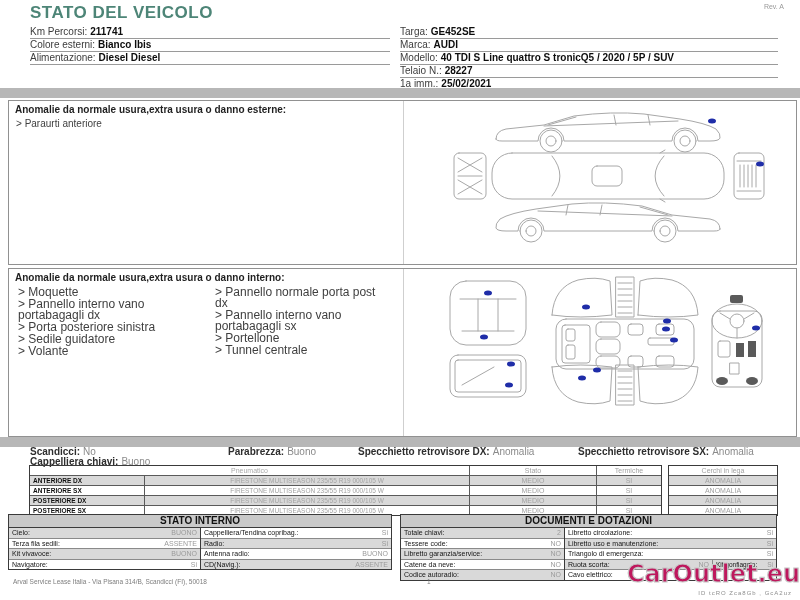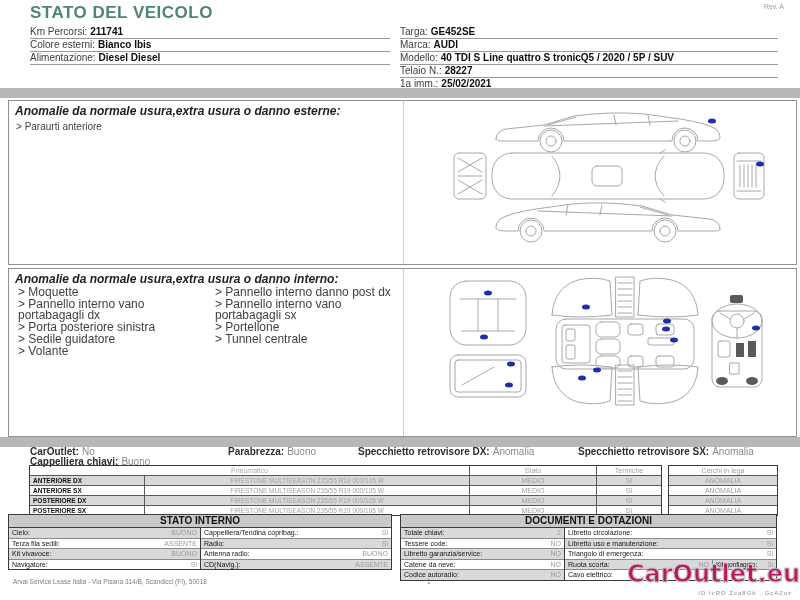--- a/index.html
+++ b/index.html
@@ -16,21 +16,21 @@
   .field .lab{color:#3c3c3c;}
   .field .val{font-weight:bold;color:#0d0d0d;margin-left:3px;}
 
   .graybar{position:absolute;left:0;width:800px;height:10px;background:#b7b7b7;}
   #bar1{top:88px;} #bar2{top:437px;}
 
   
   .anom-box{position:absolute;left:8px;width:787px;border:1px solid #919191;background:#fff;}
   #ext-box{top:100px;height:163px;} #int-box{top:268px;height:167px;}
   .anom-text{position:absolute;left:0;top:0;bottom:0;width:386px;padding:3px 6px;box-sizing:border-box;}
-  .anom-head{font-size:12px;font-weight:bold;color:#1f1f1f;font-style:italic;}
+  .anom-head{font-size:10px;font-weight:bold;color:#1f1f1f;}
   .anom-list{margin-top:3px;font-size:10px;color:#3f3f3f;line-height:11px;}
   .anom-item{margin:1px 1px;}
   .anom-col{position:absolute;top:17px;font-size:12px;color:#3f3f3f;line-height:11px;}
   .anom-col.colL{left:8px;width:188px;}
   .anom-col.colR{left:205px;width:178px;}
   .diagram{position:absolute;left:394px;top:0;width:393px;height:100%;border-left:1px solid #cfcfcf;}
   .sketch{stroke:#a8a8a8;fill:none;stroke-width:1;stroke-linejoin:round;stroke-linecap:round;}
   .dark{fill:#5a5a5a;stroke:none;}
   .dot{fill:#1f2da8;stroke:none;}
 
@@ -181,21 +181,21 @@
     <div class="anom-text">
       <div class="anom-head">Anomalie da normale usura,extra usura o danno interno:</div>
       <div class="anom-col colL">
         <div class="anom-item"><span>&gt;</span> <span>Moquette</span></div>
         <div class="anom-item"><span>&gt;</span> <span>Pannello interno vano portabagagli dx</span></div>
         <div class="anom-item"><span>&gt;</span> <span>Porta posteriore sinistra</span></div>
         <div class="anom-item"><span>&gt;</span> <span>Sedile guidatore</span></div>
         <div class="anom-item"><span>&gt;</span> <span>Volante</span></div>
       </div>
       <div class="anom-col colR">
-        <div class="anom-item"><span>&gt;</span> <span>Pannello interno danno post dx</span></div>
+        <div class="anom-item"><span>&gt;</span> <span>Pannello normale porta post dx</span></div>
         <div class="anom-item"><span>&gt;</span> <span>Pannello interno vano portabagagli sx</span></div>
         <div class="anom-item"><span>&gt;</span> <span>Portellone</span></div>
         <div class="anom-item"><span>&gt;</span> <span>Tunnel centrale</span></div>
       </div>
     </div>
     <div class="diagram">
       <svg width="393" height="165" viewBox="0 0 393 165">
         <g class="sketch">
 
           <g transform="translate(46,10)">
@@ -257,21 +257,21 @@
         <ellipse class="dot" cx="193" cy="101" rx="4" ry="2.5"></ellipse>
         <ellipse class="dot" cx="178" cy="109" rx="4" ry="2.5"></ellipse>
         <ellipse class="dot" cx="352" cy="59" rx="4" ry="2.5"></ellipse>
       </svg>
     </div>
   </div>
 
   <div class="graybar" id="bar2"></div>
 
   <div class="sum-item" style="left:30px;top:446px;">
-    <span class="lab">CarOutlet:</span><span class="val">No</span>
+    <span class="lab">Scandicci:</span><span class="val">No</span>
   </div>
   <div class="sum-item" style="left:30px;top:456px;">
     <span class="lab">Cappelliera chiavi:</span><span class="val">Buono</span>
   </div>
   <div class="sum-item" style="left:228px;top:446px;">
     <span class="lab">Parabrezza:</span><span class="val">Buono</span>
   </div>
   <div class="sum-item" style="left:358px;top:446px;">
     <span class="lab">Specchietto retrovisore DX:</span><span class="val">Anomalia</span>
   </div>

